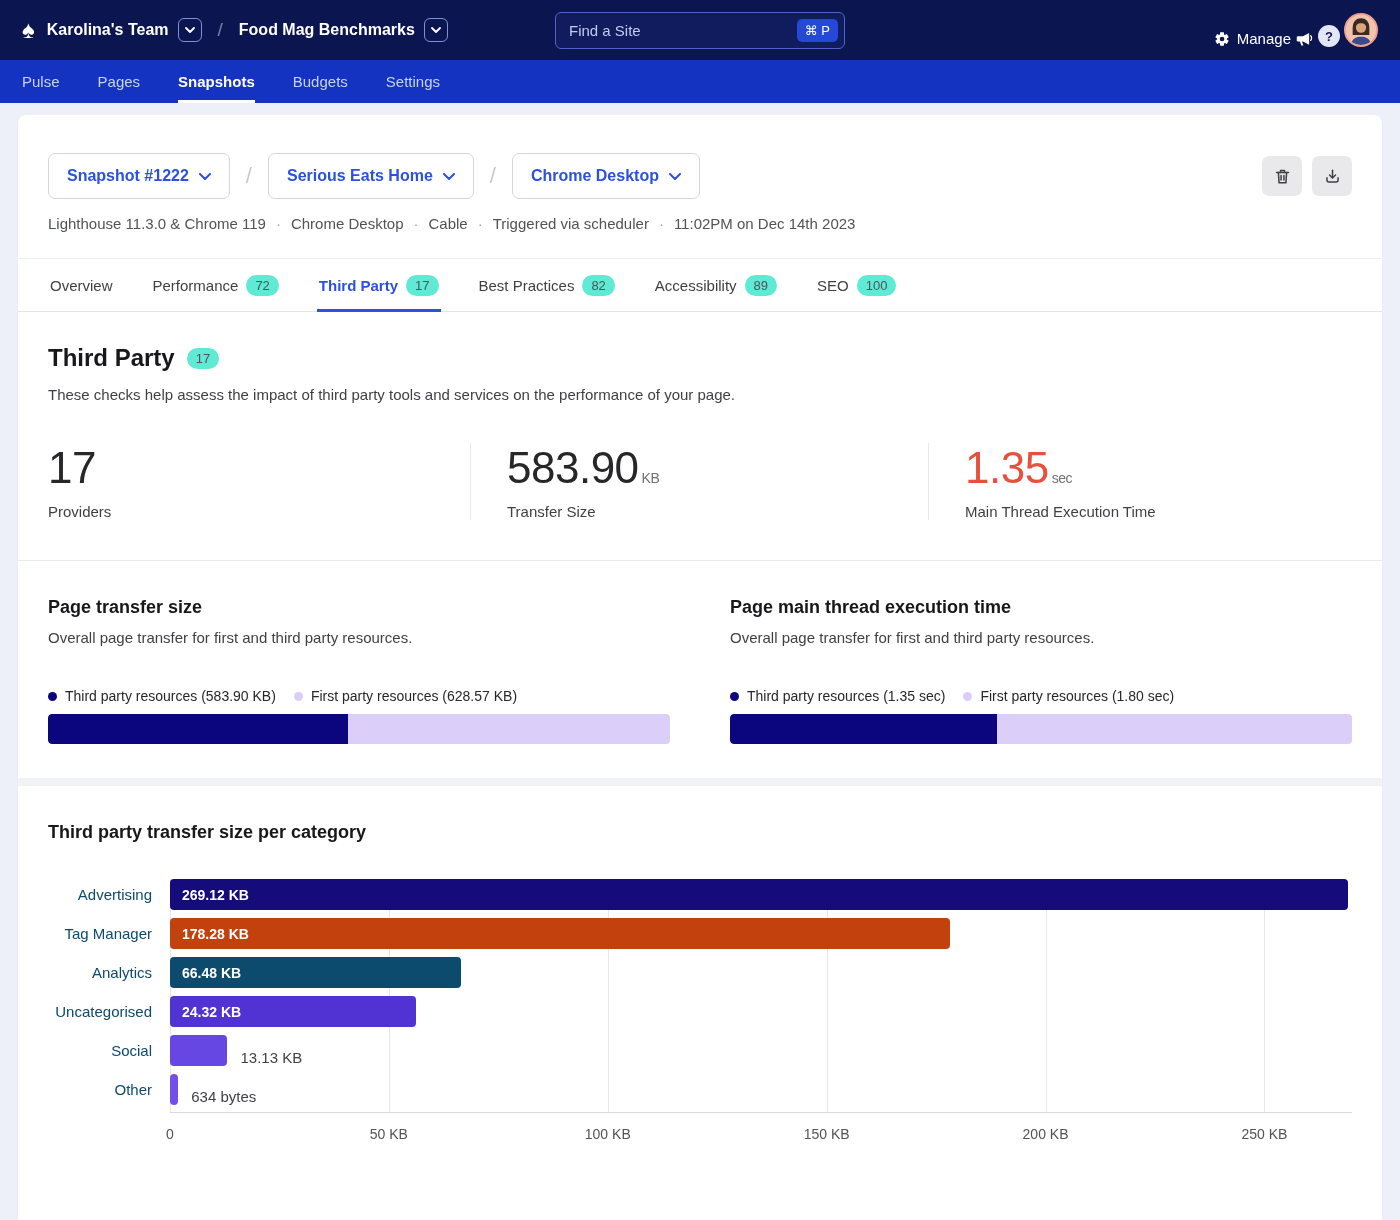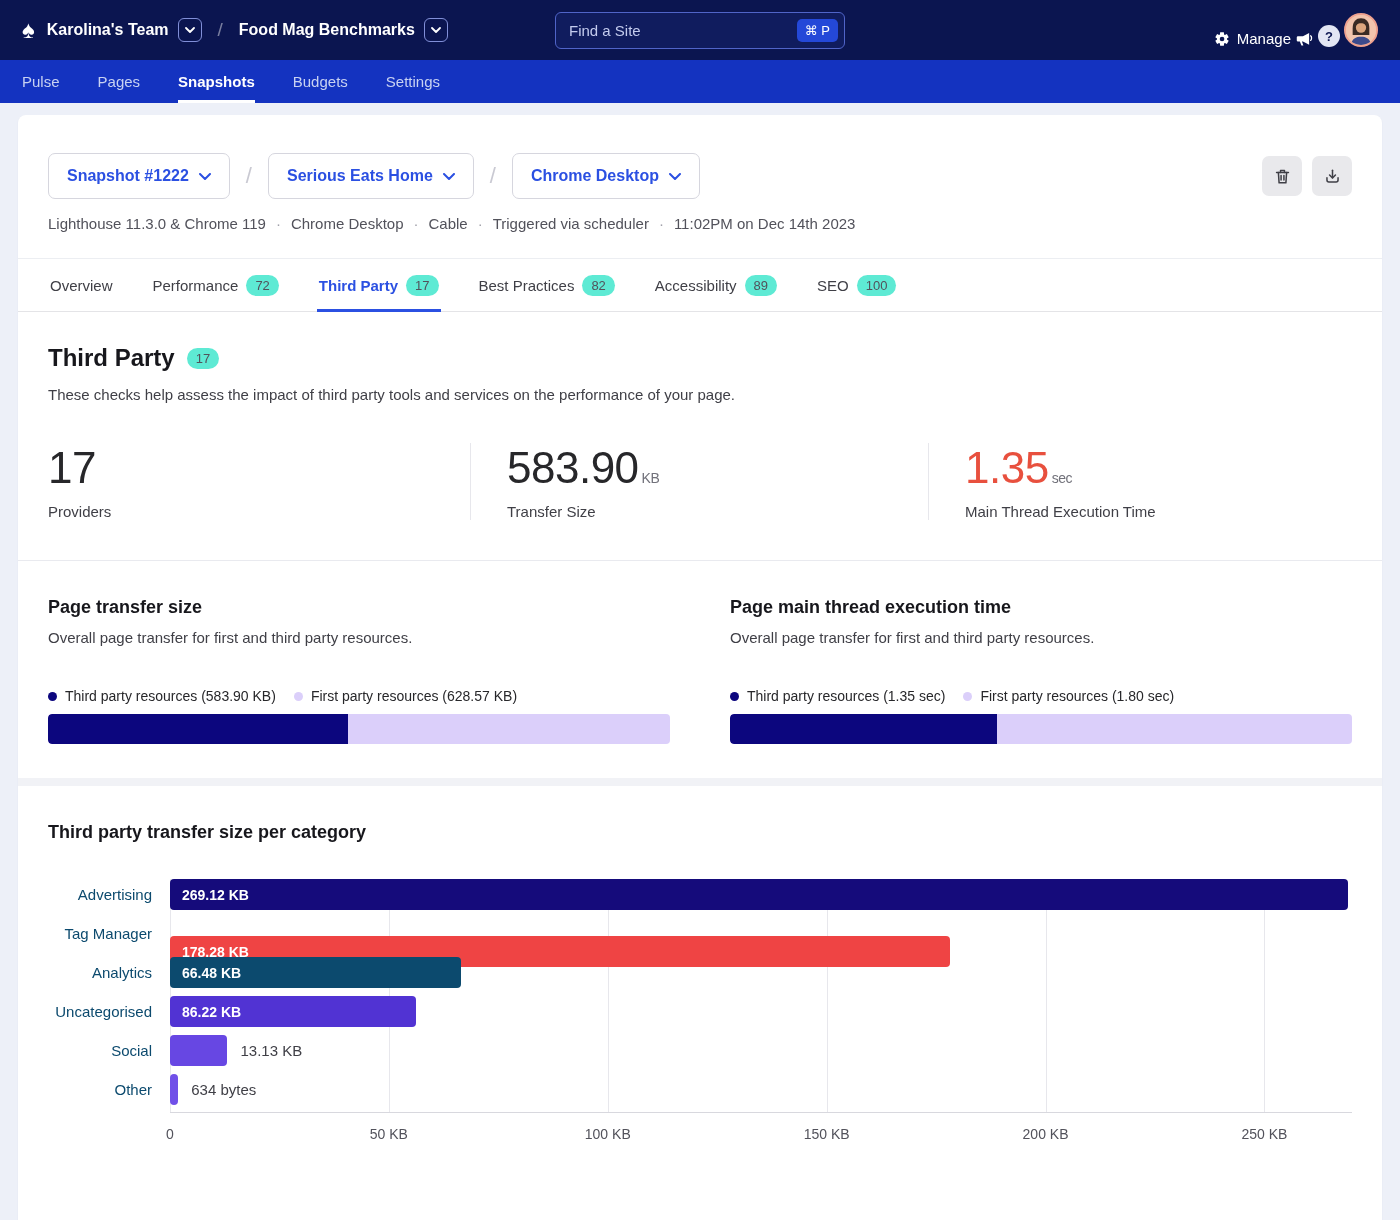--- a/index.html
+++ b/index.html
@@ -84,21 +84,21 @@
 
   
   .category-section { padding:36px 30px 40px; }
   .category-section h2 { font-size:18px; color:#17171c; }
   .chart { position:relative; margin-top:36px; }
   .grid-layer { position:absolute; left:122px; right:0; top:0; bottom:42px; border-bottom:1px solid #d8d8de; }
   .gridline { position:absolute; top:0; bottom:0; width:1px; background:#e7e7ec; }
   .rows { position:relative; z-index:1; }
   .chart-row { display:flex; align-items:center; margin-bottom:8px; }
   .cat-label { flex:0 0 122px; text-align:right; padding-right:18px; font-size:15px; color:#0c4a6e; }
-  .plot { flex:1; display:flex; align-items:center; height:31px; }
+  .plot { flex:1; display:flex; align-items:flex-end; height:31px; }
   .bar { height:31px; border-radius:4px; display:flex; align-items:center; }
   .bar-label-in { color:#fff; font-size:14px; font-weight:bold; padding-left:12px; white-space:nowrap; }
   .bar-label-in:empty { display:none; }
   .bar-label-out { margin-left:13px; font-size:15px; color:#3f3f46; white-space:nowrap; }
   .bar-label-out:empty { display:none; }
   .ticks-row { height:42px; margin-left:122px; position:relative; }
   .x-tick { position:absolute; top:13px; transform:translateX(-50%); font-size:14px; color:#52525b; white-space:nowrap; }
 </style>
 </head>
 <body>
@@ -323,38 +323,38 @@
             <span class="cat-label">Advertising</span>
             <div class="plot">
                 <div class="bar" style="width: 99.6741%; background: rgb(21, 11, 123);">
                   <span class="bar-label-in">269.12 KB</span>
                 </div>
               </div>
           </div>
           <div class="chart-row">
             <span class="cat-label">Tag Manager</span>
             <div class="plot">
-                <div class="bar" style="width: 66.0296%; background: #ef4444; margin-top: 36px;">
+                <div class="bar" style="width: 66.0296%; background: #c2410c; margin-top: 36px;">
                   <span class="bar-label-in">178.28 KB</span>
                 </div>
               </div>
           </div>
           <div class="chart-row">
             <span class="cat-label">Analytics</span>
             <div class="plot">
                 <div class="bar" style="width: 24.6222%; background: #0c4a6e;">
                   <span class="bar-label-in">66.48 KB</span>
                 </div>
               </div>
           </div>
           <div class="chart-row">
             <span class="cat-label">Uncategorised</span>
             <div class="plot">
                 <div class="bar" style="width: 20.8407%; background: rgb(81, 51, 211);">
-                  <span class="bar-label-in">86.22 KB</span>
+                  <span class="bar-label-in">24.32 KB</span>
                 </div>
               </div>
           </div>
           <div class="chart-row">
             <span class="cat-label">Social</span>
             <div class="plot">
                 <div class="bar" style="width: 4.86296%; background: rgb(103, 71, 227);"></div>
                 <span class="bar-label-out">13.13 KB</span>
               </div>
           </div>

